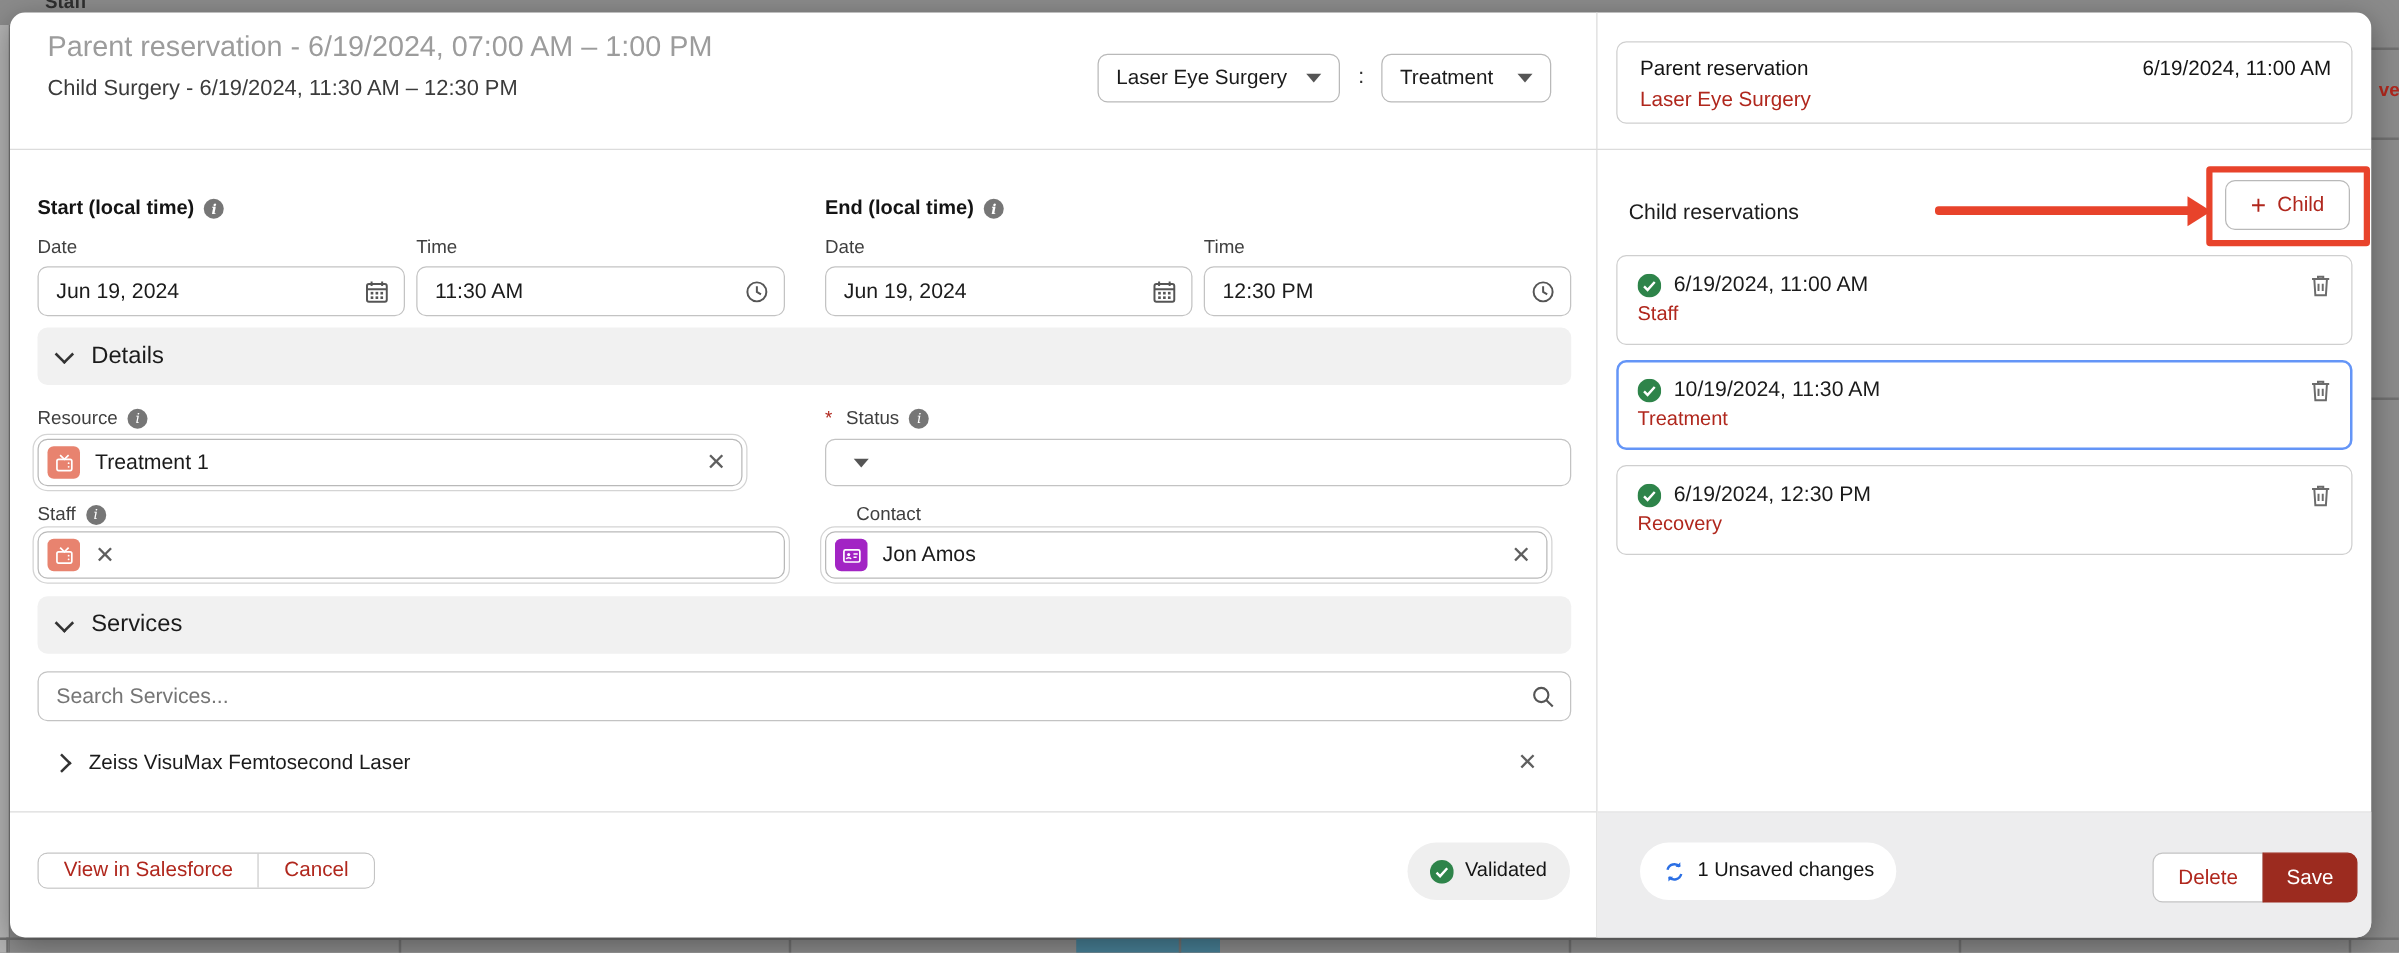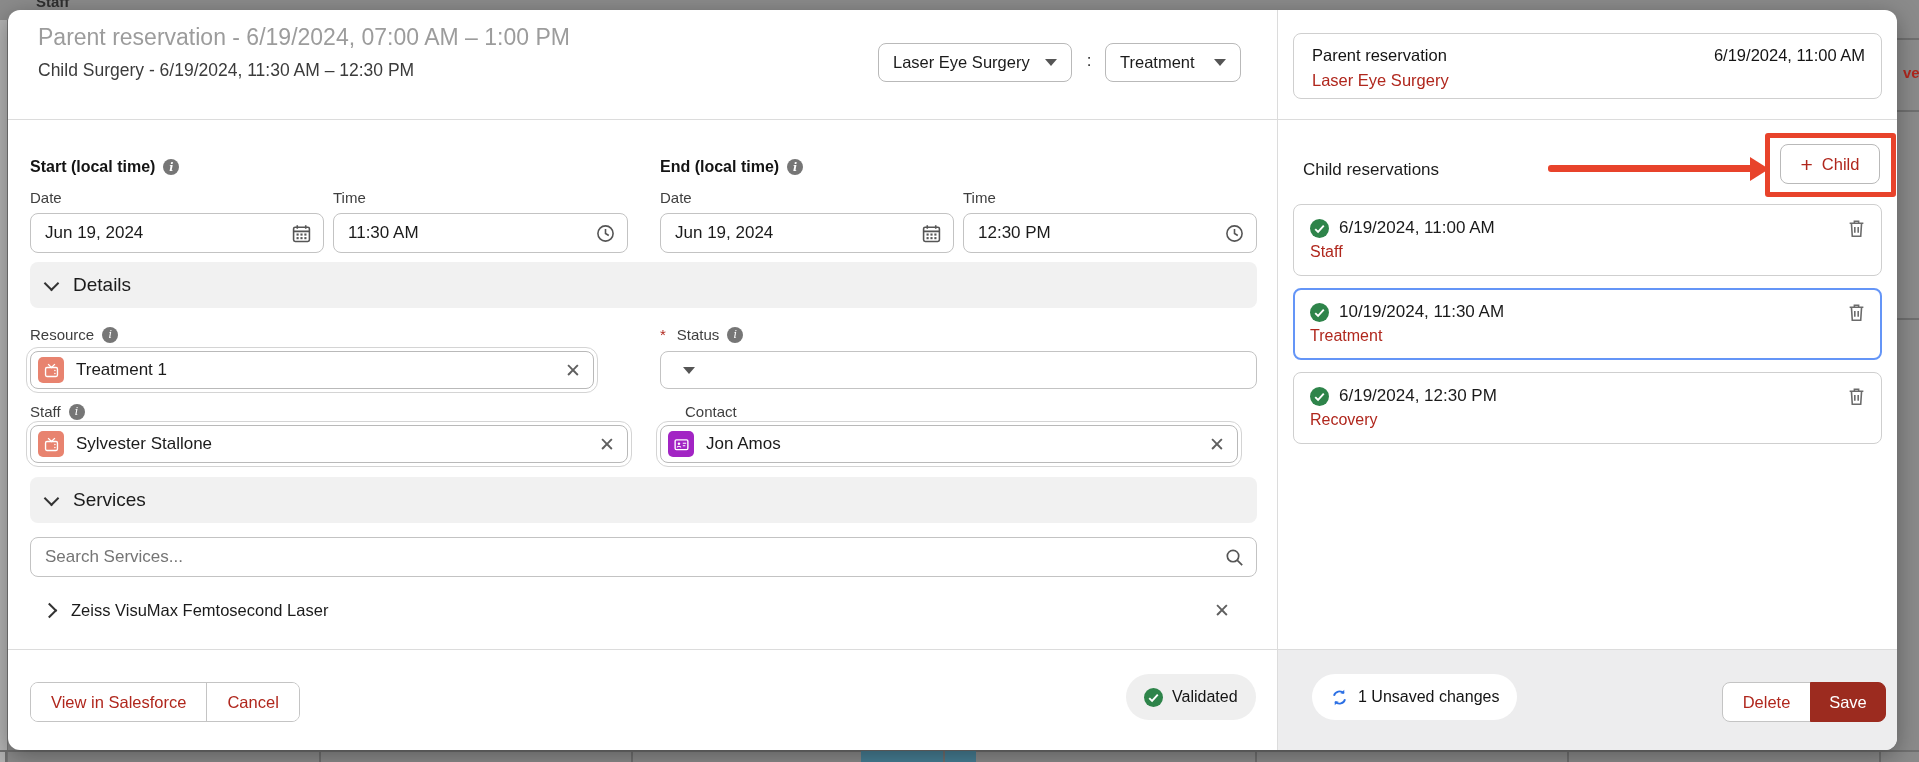--- a/index.html
+++ b/index.html
@@ -208,21 +208,20 @@
 
   <div class="abs token" style="left:22px;top:415px;width:598px;height:38px;">
     <span class="icon-sq orange">
       <svg width="17" height="17" viewBox="0 0 20 20">
           <path d="M6 2.5l4 4 4-4" fill="none" stroke="#fff" stroke-width="1.6"></path>
           <rect x="3" y="6.5" width="14" height="10.5" rx="1.6" fill="none" stroke="#fff" stroke-width="1.6"></rect>
           <circle cx="14" cy="10" r=".9" fill="#fff"></circle>
           <circle cx="14" cy="13.5" r=".9" fill="#fff"></circle>
         </svg>
     </span>
-    <span class="grow">Sylvester Stallone</span>
     <span class="xbtn">✕</span>
   </div>
   <div class="abs token" style="left:652px;top:415px;width:578px;height:38px;">
     <span class="icon-sq purple">
       <svg width="17" height="17" viewBox="0 0 20 20">
           <rect x="2.5" y="4.5" width="15" height="11.5" rx="1.5" fill="none" stroke="#fff" stroke-width="1.6"></rect>
           <circle cx="7" cy="9" r="1.5" fill="#fff"></circle>
           <path d="M4.8 13.3c.5-1.7 3.9-1.7 4.4 0" fill="none" stroke="#fff" stroke-width="1.4"></path>
           <path d="M11.5 8.5h4M11.5 11.5h3" stroke="#fff" stroke-width="1.4"></path>
         </svg>
@@ -244,21 +243,21 @@
       </svg>
   </div>
 
   <div class="abs svcrow" style="left:36px;top:580px;width:1200px;height:40px;">
     <span class="chev right"></span>
     <span class="grow">Zeiss VisuMax Femtosecond Laser</span>
     <span class="xbtn" style="margin-right:14px;">✕</span>
   </div>
 
   <div class="hdiv" style="left:0;top:639px;width:1269px;"></div>
-  <div class="abs group" style="left:22px;top:672px;height:40px;">
+  <div class="abs group" style="left:22px;top:672px;height:29px;">
     <div class="btn red-text">View in Salesforce</div>
     <div class="sep"></div>
     <div class="btn red-text">Cancel</div>
   </div>
   <div class="abs pill gray" style="left:1118px;top:664px;height:46px;">
     <svg width="19" height="19" viewBox="0 0 20 20">
         <circle cx="10" cy="10" r="10" fill="#2e844a"></circle>
         <path d="M5.5 10.6l3 3 6-6.7" fill="none" stroke="#fff" stroke-width="2"></path>
       </svg>
     <span>Validated</span>

